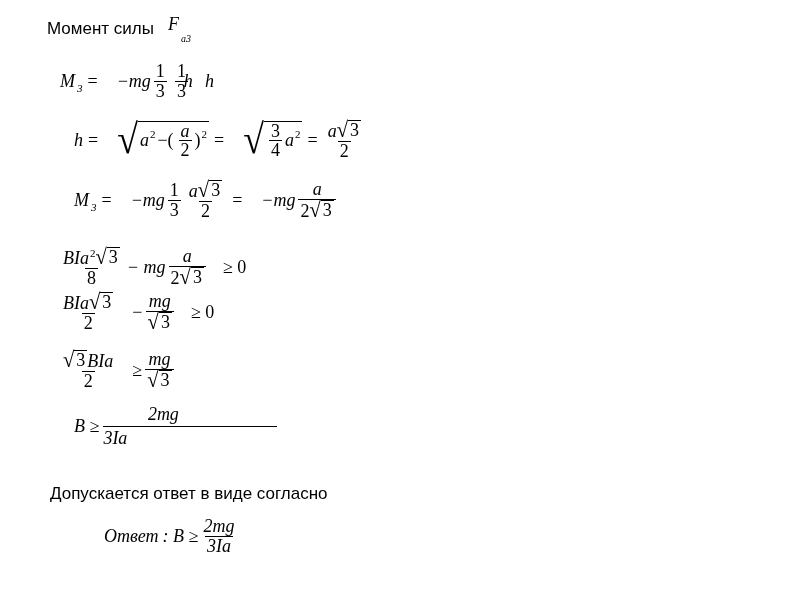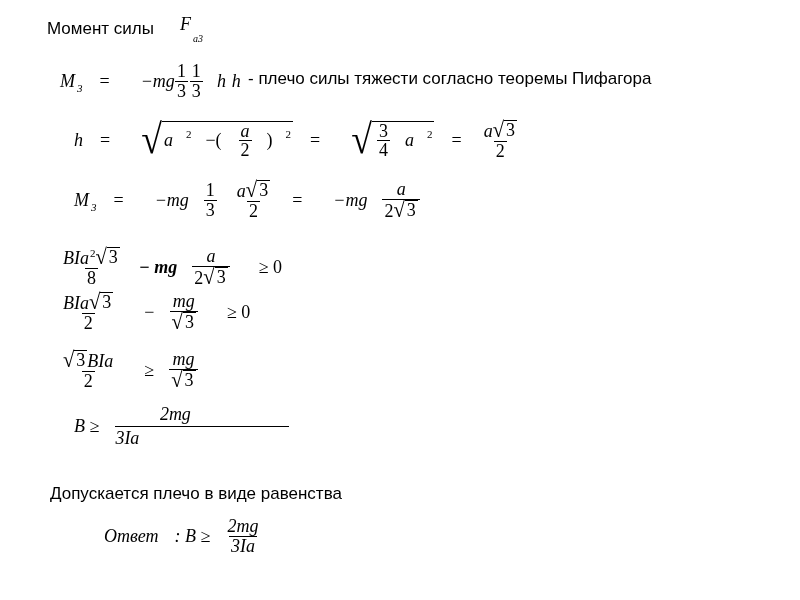--- a/index.html
+++ b/index.html
@@ -1,21 +1,21 @@
 <!DOCTYPE html>
 <html><head>
 <meta charset="utf-8">
 <style>
   html, body { margin:0; padding:0; background:#ffffff; }
   body { width:800px; height:600px; position:relative; overflow:hidden; color:#000; }
   .sans { font-family: "Liberation Sans", "DejaVu Sans", sans-serif; font-size:17px; }
   .m { font-family: "Liberation Serif", "DejaVu Serif", serif; font-size:18px; font-style:italic; white-space:nowrap;margin-left:14px; }
   .r { font-style:normal; }
   .abs { position:absolute; }
-  .row { display:flex; align-items:center;gap:12px; }
+  .row { display:flex; align-items:center; }
   .frac { display:inline-flex; flex-direction:column; align-items:center; vertical-align:middle; margin:0 3px; line-height:1.05; }
   .frac .num { padding:0 2px; }
   .frac .den { border-top:1px solid #000; padding:0 2px; }
   .sub { font-size:11px; position:relative; top:5px; margin-left:2px; }
   .sup { font-size:11px; position:relative; top:-7px; margin-left:1px; }
   .op { font-style:normal; margin:0 5px; }
   .sqrt { display:inline-flex; align-items:stretch; }
   .sqrt .rad { font-style:normal; font-size:1.15em; line-height:1; transform:scaleY(1.05); }
   .sqrt .body { border-top:1px solid #000; padding:0 2px; }
   .bigsqrt .rad { font-size:2.1em; transform:scaleY(1.1); }
@@ -37,21 +37,20 @@
       <span class="den">3</span>
     </span>
   <span class="m">h</span>
 </div>
 <div class="abs row" style="left:172px; top:62px;">
   <span class="m frac r">
       <span class="num">1</span>
       <span class="den">3</span>
     </span>
   <span class="m">h</span>
-  <span class="sans" style="margin-left:10px; position:relative; top:-2px;">- плечо силы тяжести согласно теоремы Пифагора</span>
 </div>
 
 <div class="abs row" style="left:60px; top:120px;">
   <span class="m">h</span>
   <span class="m op">=</span>
   <span class="m sqrt bigsqrt">
       <span class="rad">√</span>
       <span class="body row" style="align-items:center;">
     <span>a</span>
         <span class="sup r">2</span>
@@ -113,21 +112,21 @@
 </div>
 
 <div class="abs row" style="left:58px; top:247px;">
   <span class="m frac">
       <span class="num"><span>BIa</span><span class="sup r">2</span><span class="sqrt">
           <span class="rad">√</span>
           <span class="body r">3</span>
         </span></span>
       <span class="den r">8</span>
     </span>
-  <span class="m" style="margin-left:2px;font-weight:bold;">− mg</span>
+  <span class="m" style="margin-left:2px;">− mg</span>
   <span class="m frac">
       <span class="num">a</span>
       <span class="den r"><span>2</span><span class="sqrt">
           <span class="rad">√</span>
           <span class="body">3</span>
         </span></span>
     </span>
   <span class="m r">≥ 0</span>
 </div>
 
@@ -169,21 +168,21 @@
 </div>
 
 <div class="abs row" style="left:60px; top:405px;">
   <span class="m">B ≥</span>
   <span class="m" style="display:inline-flex; flex-direction:column; margin-left:4px; line-height:1.05;">
     <span style="width:120px; text-align:center; padding-bottom:2px;">2mg</span>
     <span style="width:174px; border-top:1px solid #000; padding-top:2px;">3Ia</span>
   </span>
 </div>
 
-<div class="abs sans" style="left:50px; top:484px;">Допускается плечо в виде равенства</div>
+<div class="abs sans" style="left:50px; top:484px;">Допускается ответ в виде согласно</div>
 
 <div class="abs row" style="left:90px; top:517px;">
   <span class="m">Ответ</span>
   <span class="m" style="margin-left:4px;">: B ≥</span>
   <span class="m frac">
       <span class="num">2mg</span>
       <span class="den">3Ia</span>
     </span>
 </div>
 

